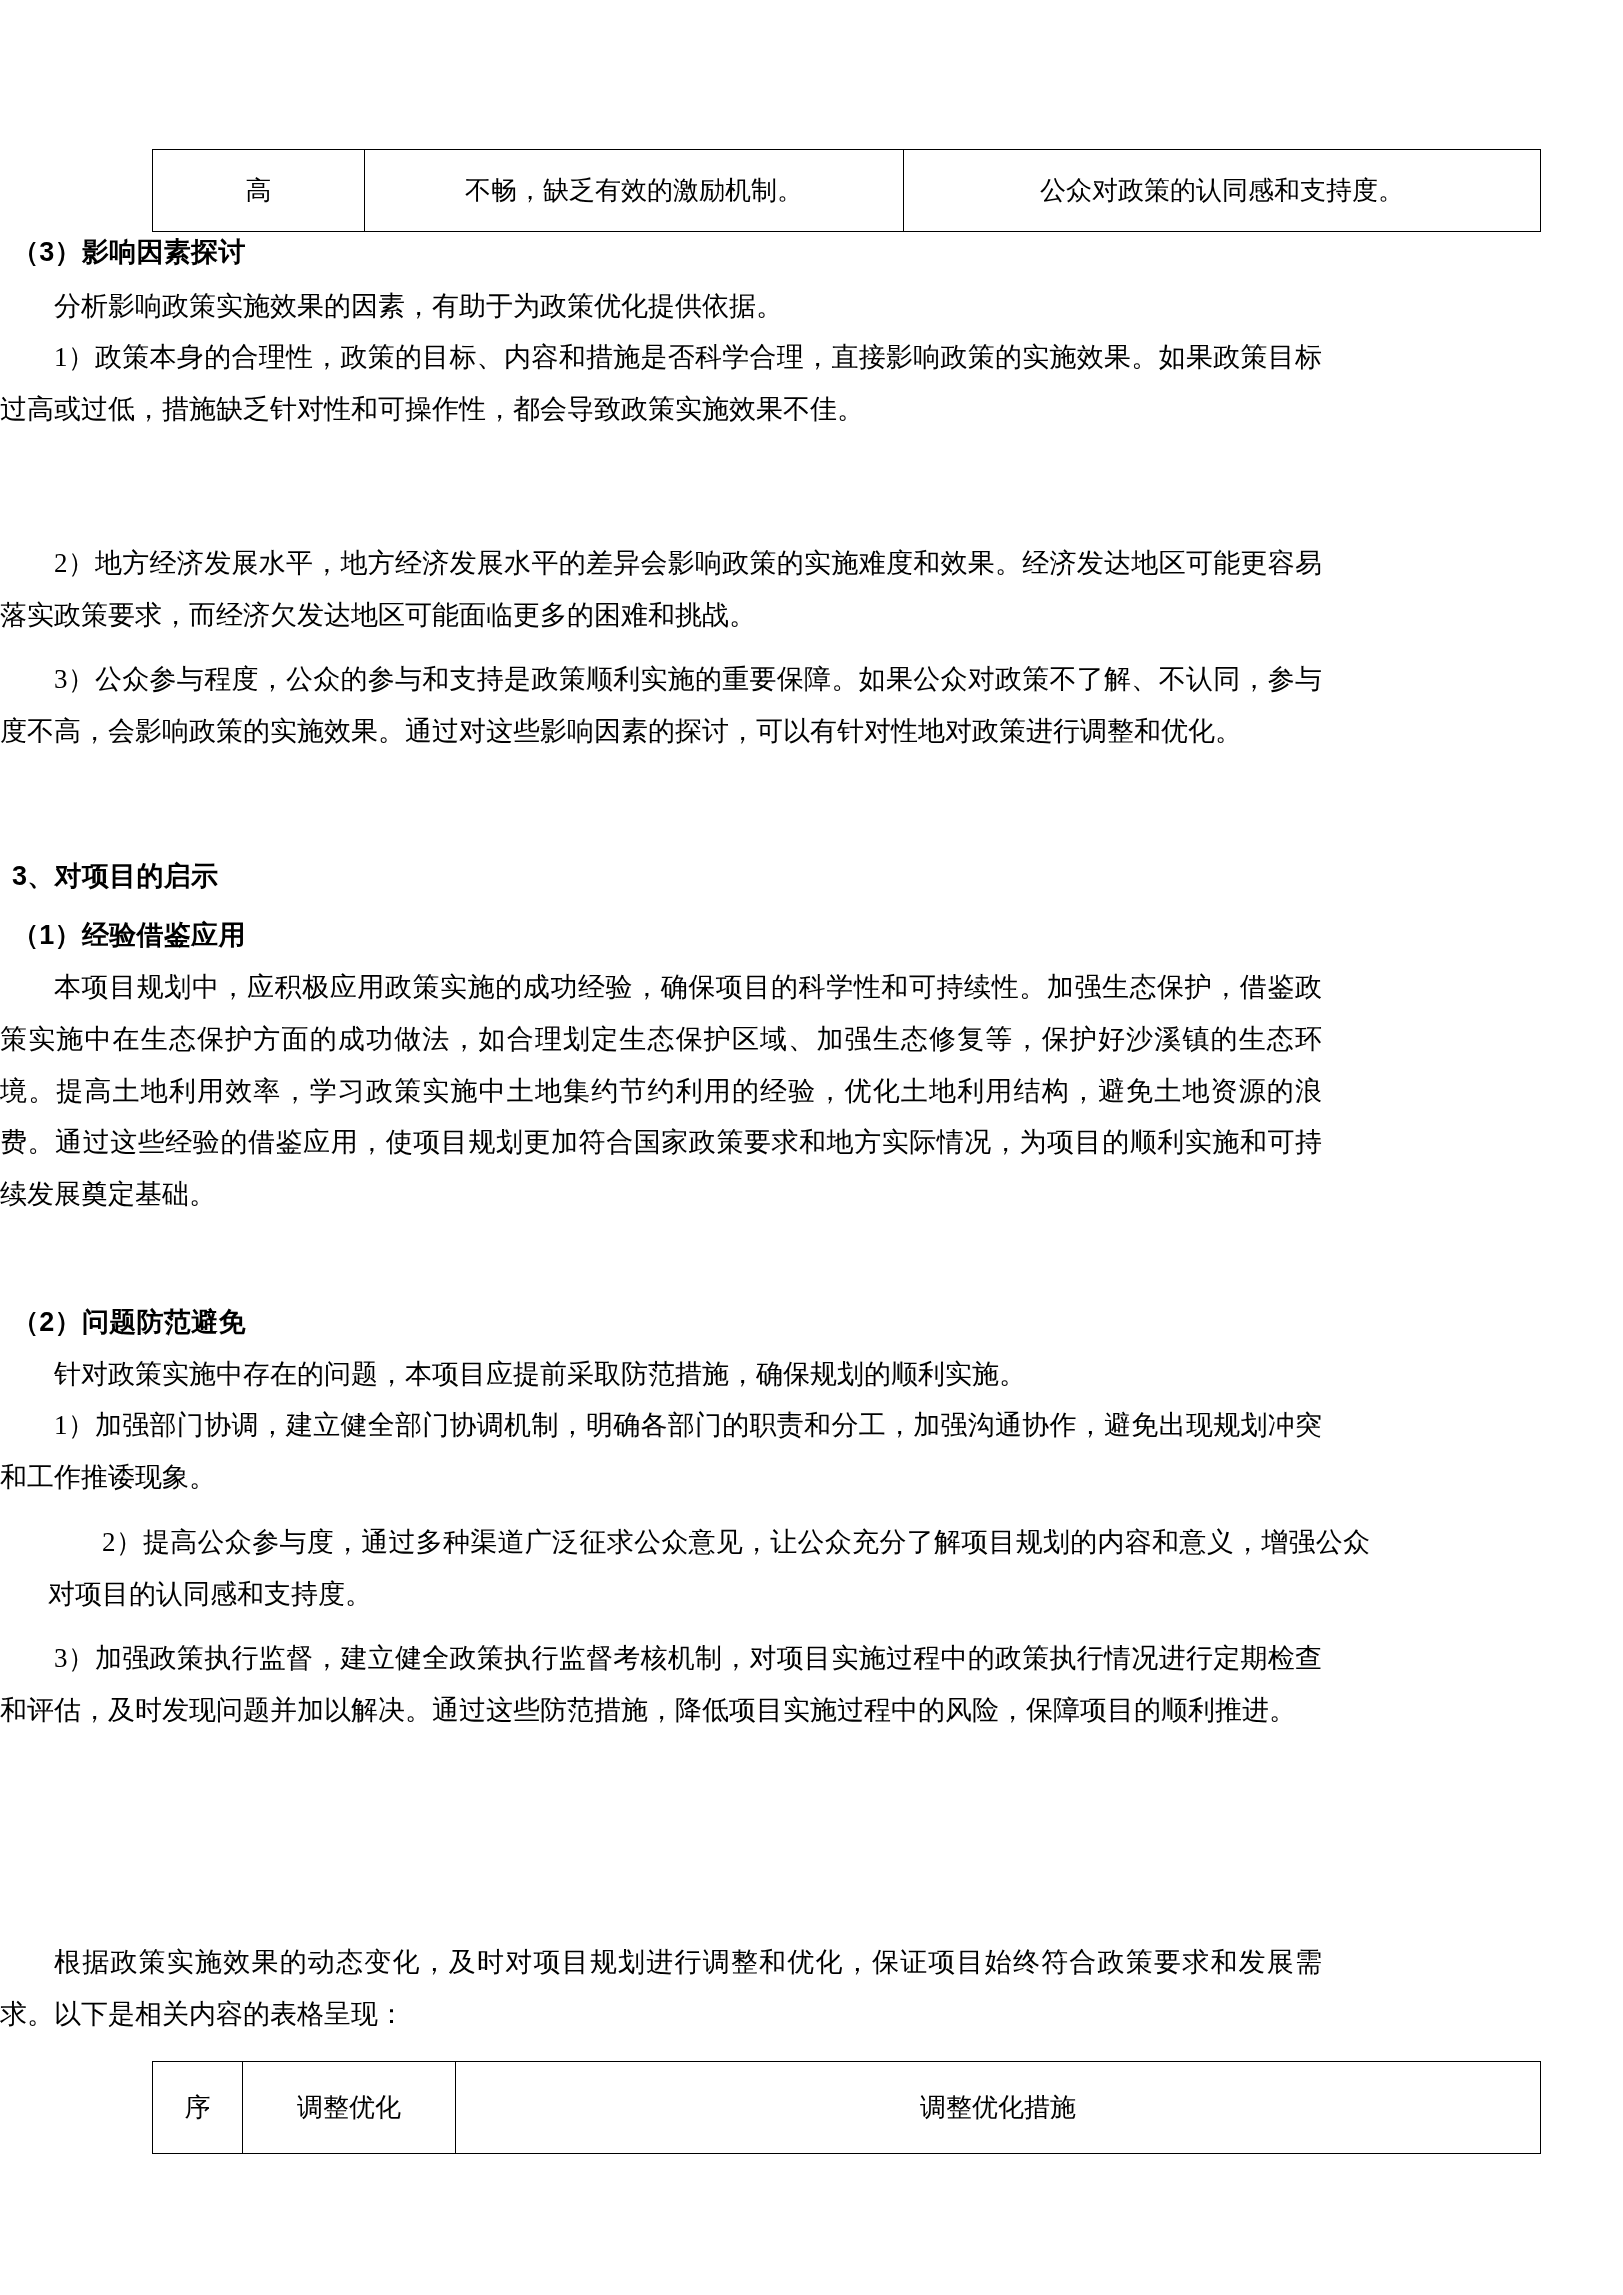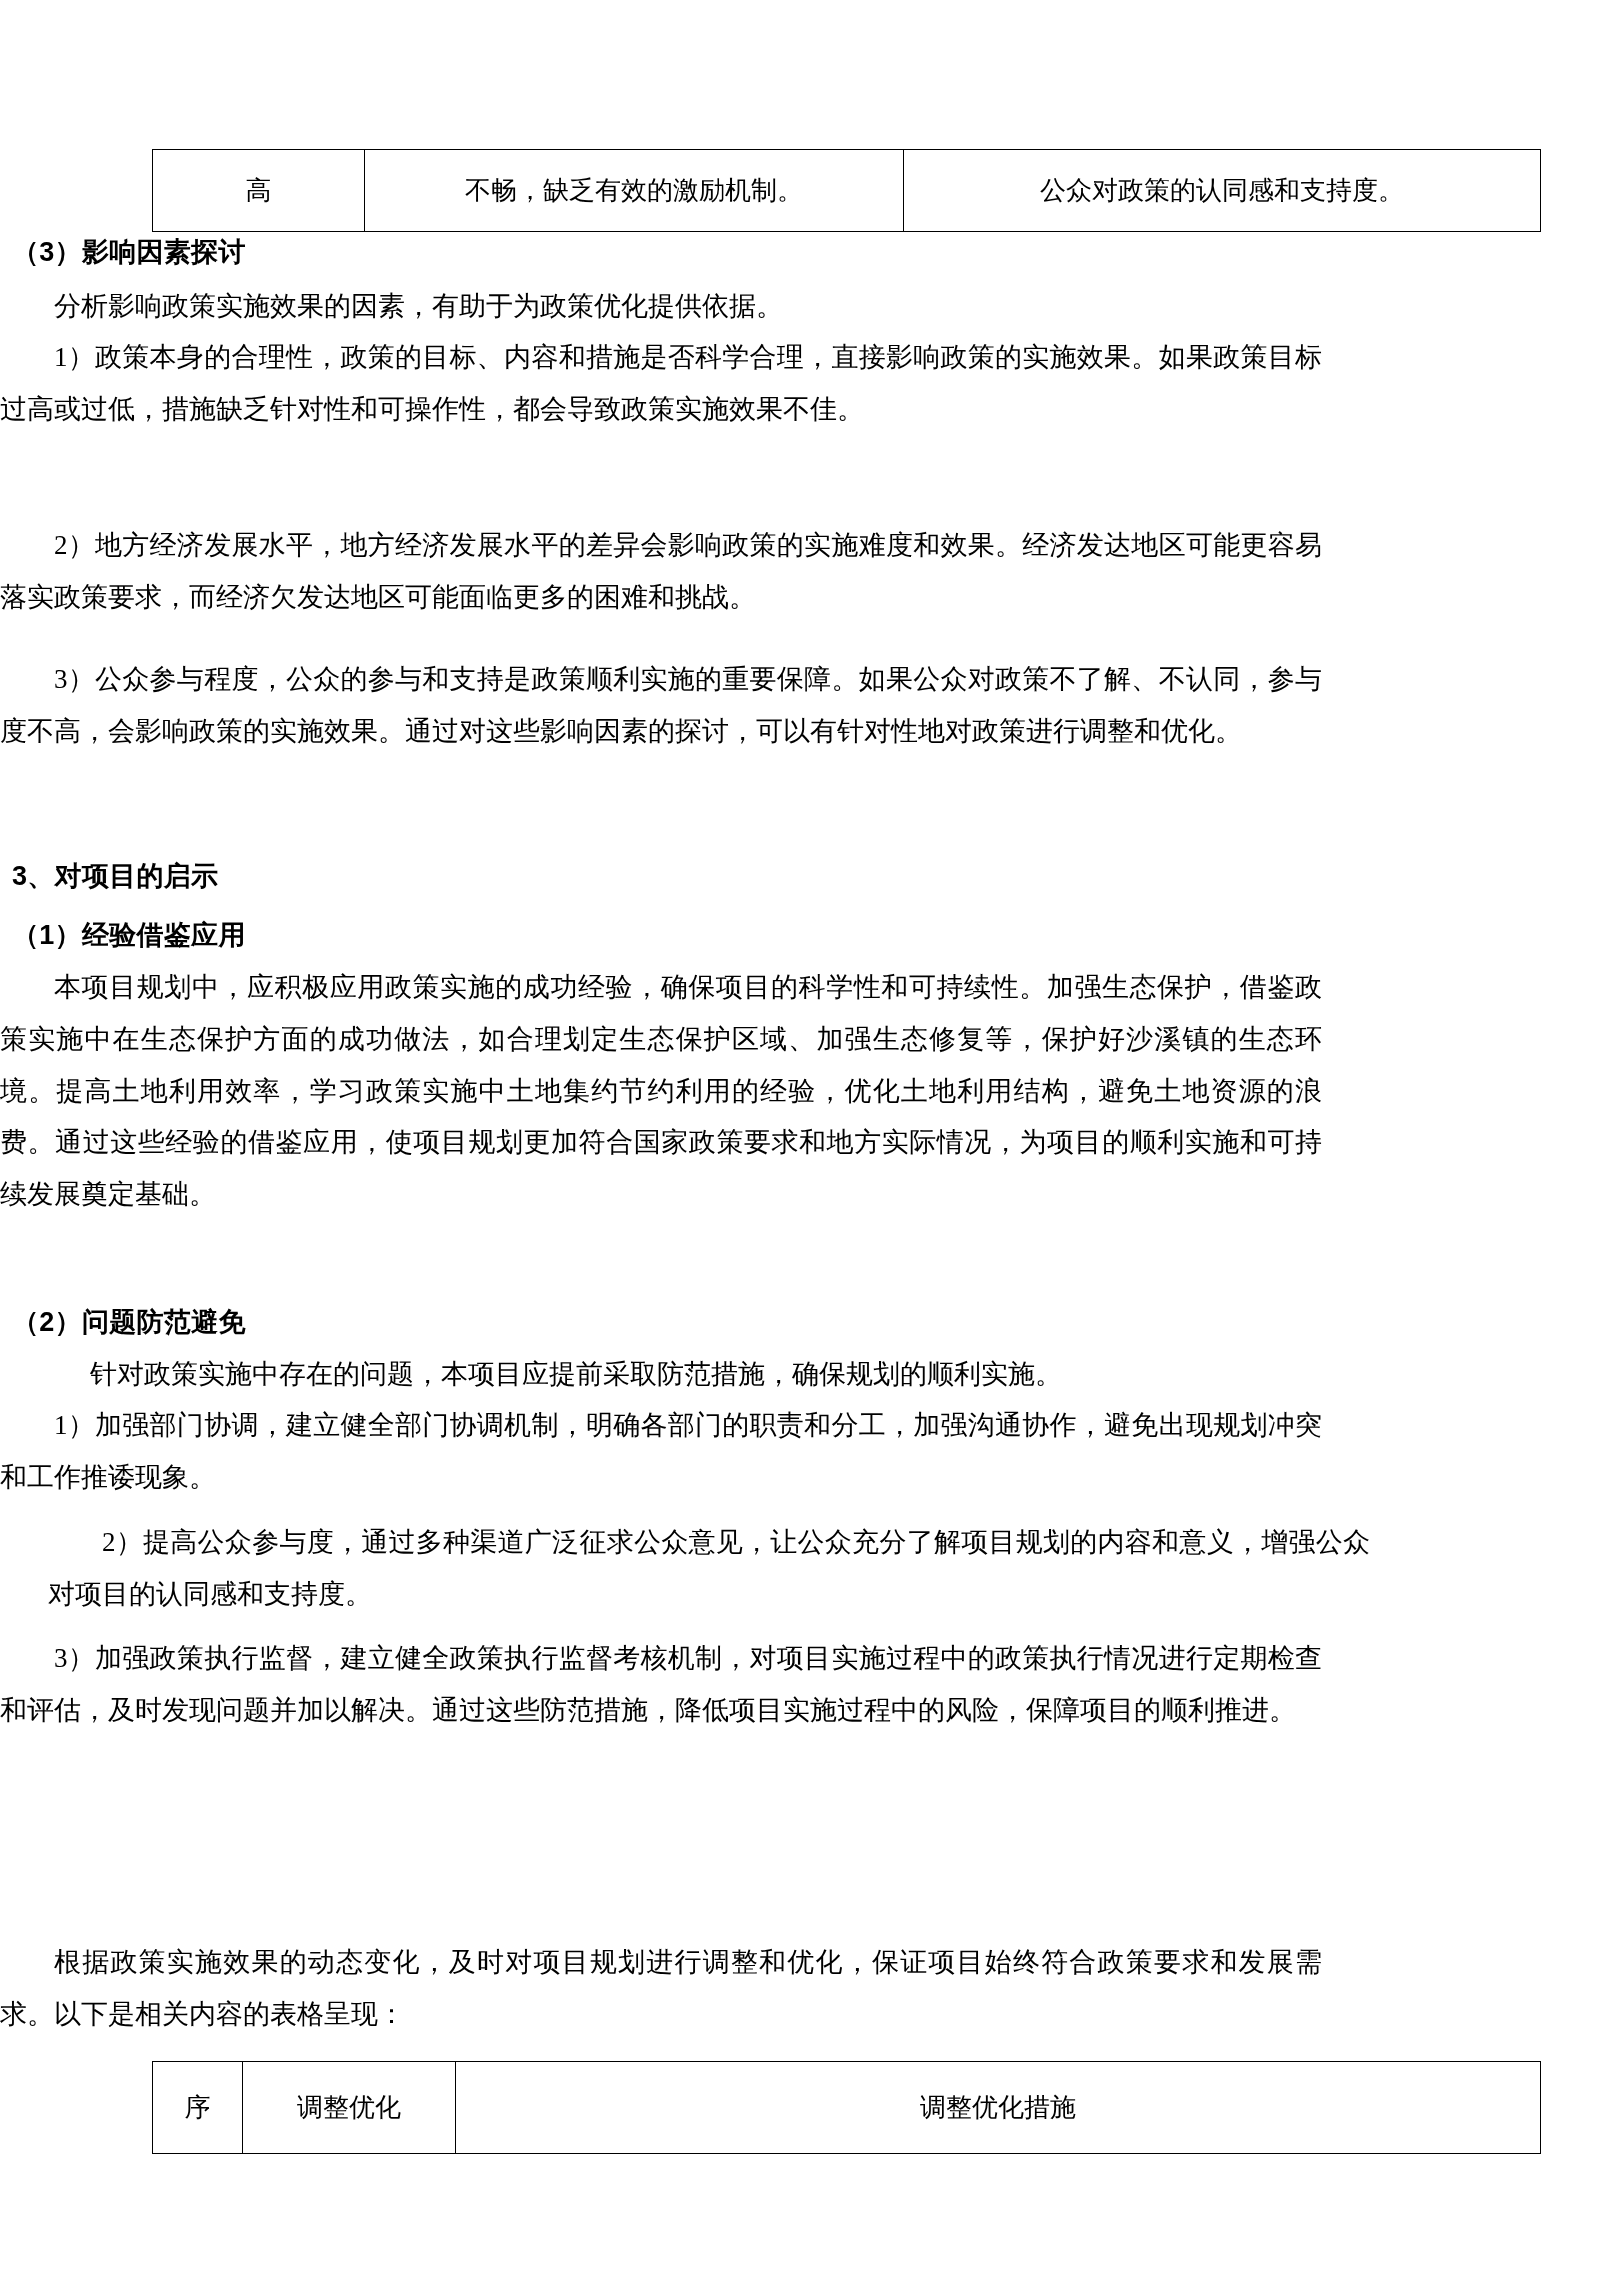--- a/index.html
+++ b/index.html
@@ -87,33 +87,33 @@
       </tr>
     </tbody>
   </table>
 
   <h3 class="heading abs" style="top:220px;">（3）影响因素探讨</h3>
 
   <p class="para abs" style="top:281px;">分析影响政策实施效果的因素，有助于为政策优化提供依据。</p>
 
   <p class="para abs" style="top:332px;">1）政策本身的合理性，政策的目标、内容和措施是否科学合理，直接影响政策的实施效果。如果政策目标过高或过低，措施缺乏针对性和可操作性，都会导致政策实施效果不佳。</p>
 
-  <p class="para abs" style="top:520px;">2）地方经济发展水平，地方经济发展水平的差异会影响政策的实施难度和效果。经济发达地区可能更容易落实政策要求，而经济欠发达地区可能面临更多的困难和挑战。</p>
+  <p class="para abs" style="top:538px;">2）地方经济发展水平，地方经济发展水平的差异会影响政策的实施难度和效果。经济发达地区可能更容易落实政策要求，而经济欠发达地区可能面临更多的困难和挑战。</p>
 
   <p class="para abs" style="top:654px;">3）公众参与程度，公众的参与和支持是政策顺利实施的重要保障。如果公众对政策不了解、不认同，参与度不高，会影响政策的实施效果。通过对这些影响因素的探讨，可以有针对性地对政策进行调整和优化。</p>
 
   <h2 class="heading abs" style="top:844px;">3、对项目的启示</h2>
 
   <h3 class="heading abs" style="top:903px;">（1）经验借鉴应用</h3>
 
   <p class="para abs" style="top:962px;">本项目规划中，应积极应用政策实施的成功经验，确保项目的科学性和可持续性。加强生态保护，借鉴政策实施中在生态保护方面的成功做法，如合理划定生态保护区域、加强生态修复等，保护好沙溪镇的生态环境。提高土地利用效率，学习政策实施中土地集约节约利用的经验，优化土地利用结构，避免土地资源的浪费。通过这些经验的借鉴应用，使项目规划更加符合国家政策要求和地方实际情况，为项目的顺利实施和可持续发展奠定基础。</p>
 
   <h3 class="heading abs" style="top:1290px;">（2）问题防范避免</h3>
 
-  <p class="para abs" style="top:1349px;margin-left:36px;">针对政策实施中存在的问题，本项目应提前采取防范措施，确保规划的顺利实施。</p>
+  <p class="para abs" style="top:1349px;">针对政策实施中存在的问题，本项目应提前采取防范措施，确保规划的顺利实施。</p>
 
   <p class="para abs" style="top:1400px;">1）加强部门协调，建立健全部门协调机制，明确各部门的职责和分工，加强沟通协作，避免出现规划冲突和工作推诿现象。</p>
 
   <p class="para abs" style="top:1517px;padding-left:48px;">2）提高公众参与度，通过多种渠道广泛征求公众意见，让公众充分了解项目规划的内容和意义，增强公众对项目的认同感和支持度。</p>
 
   <p class="para abs" style="top:1633px;">3）加强政策执行监督，建立健全政策执行监督考核机制，对项目实施过程中的政策执行情况进行定期检查和评估，及时发现问题并加以解决。通过这些防范措施，降低项目实施过程中的风险，保障项目的顺利推进。</p>
 
 
   <p class="para abs" style="top:1937px;">根据政策实施效果的动态变化，及时对项目规划进行调整和优化，保证项目始终符合政策要求和发展需求。以下是相关内容的表格呈现：</p>
 

